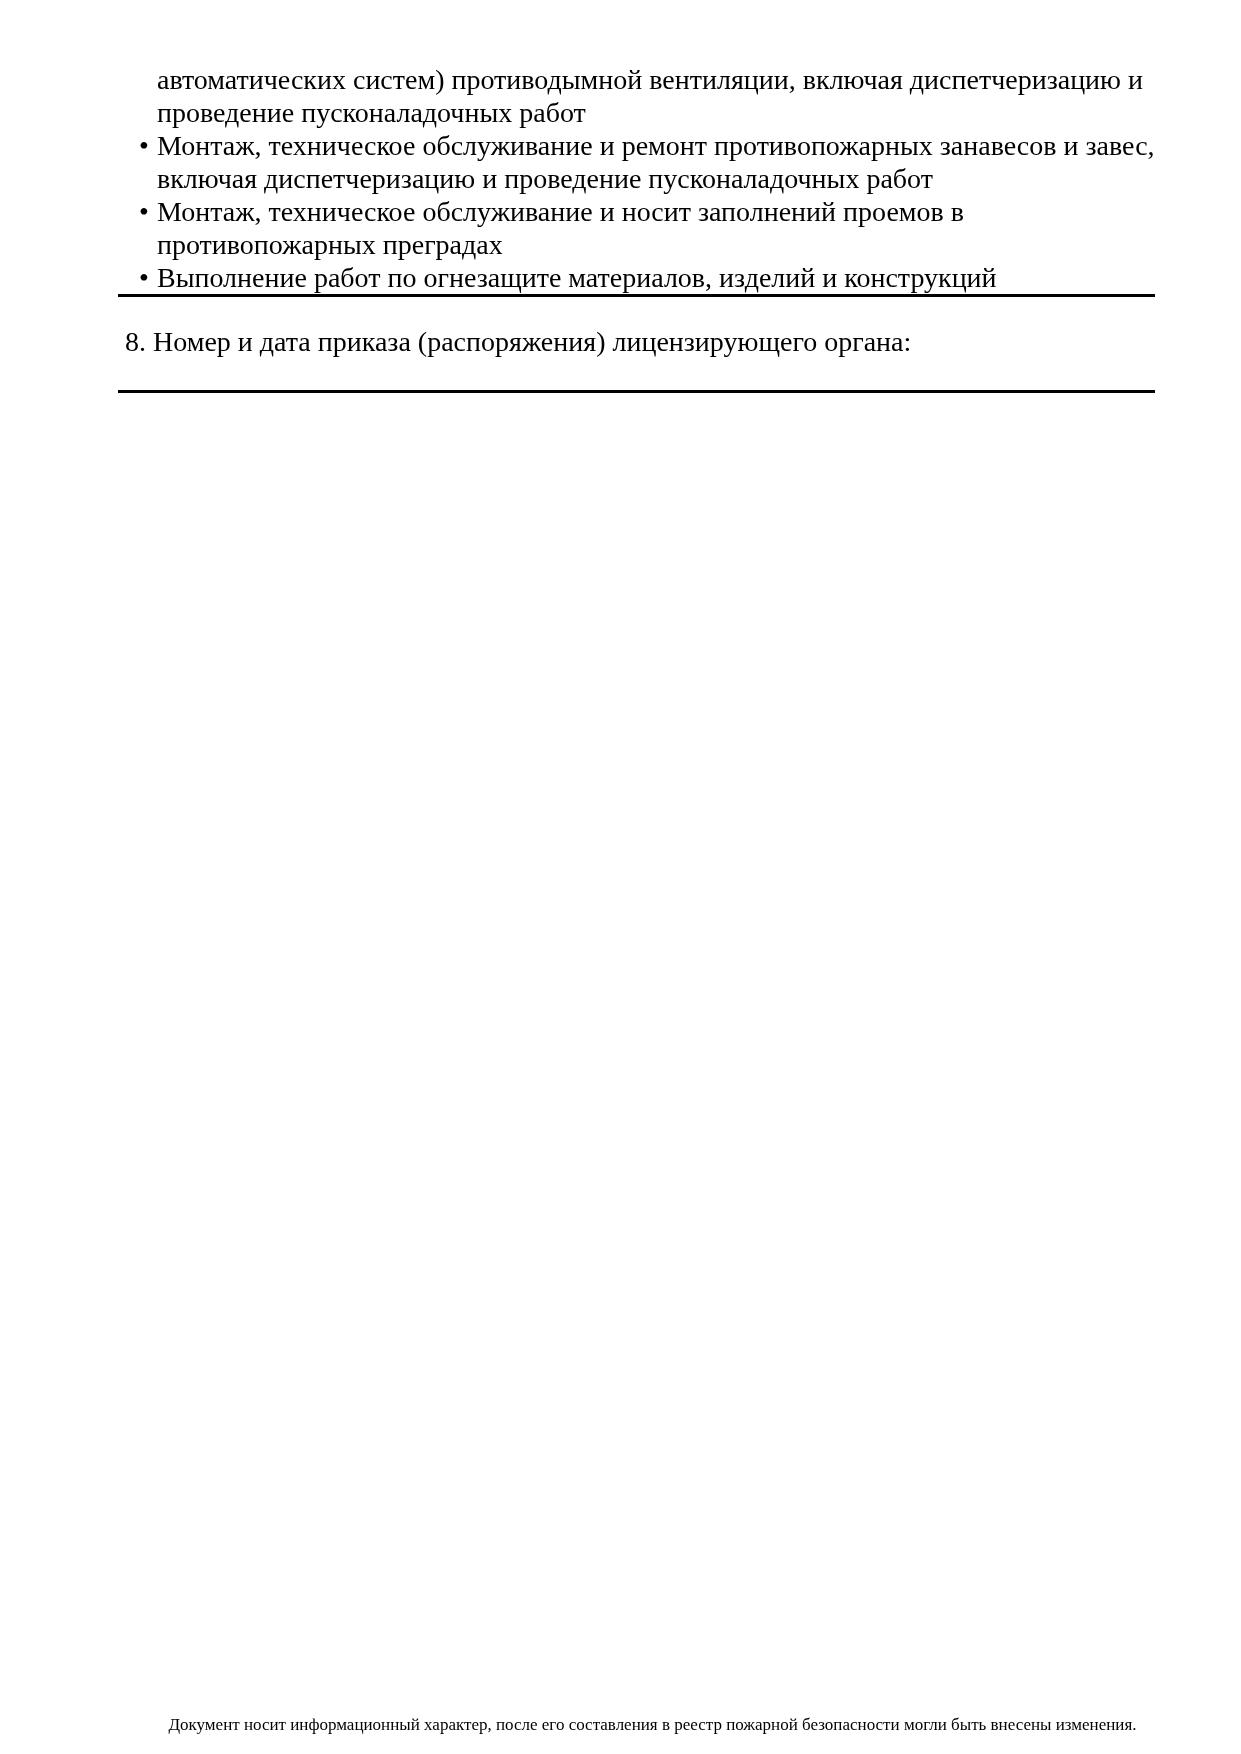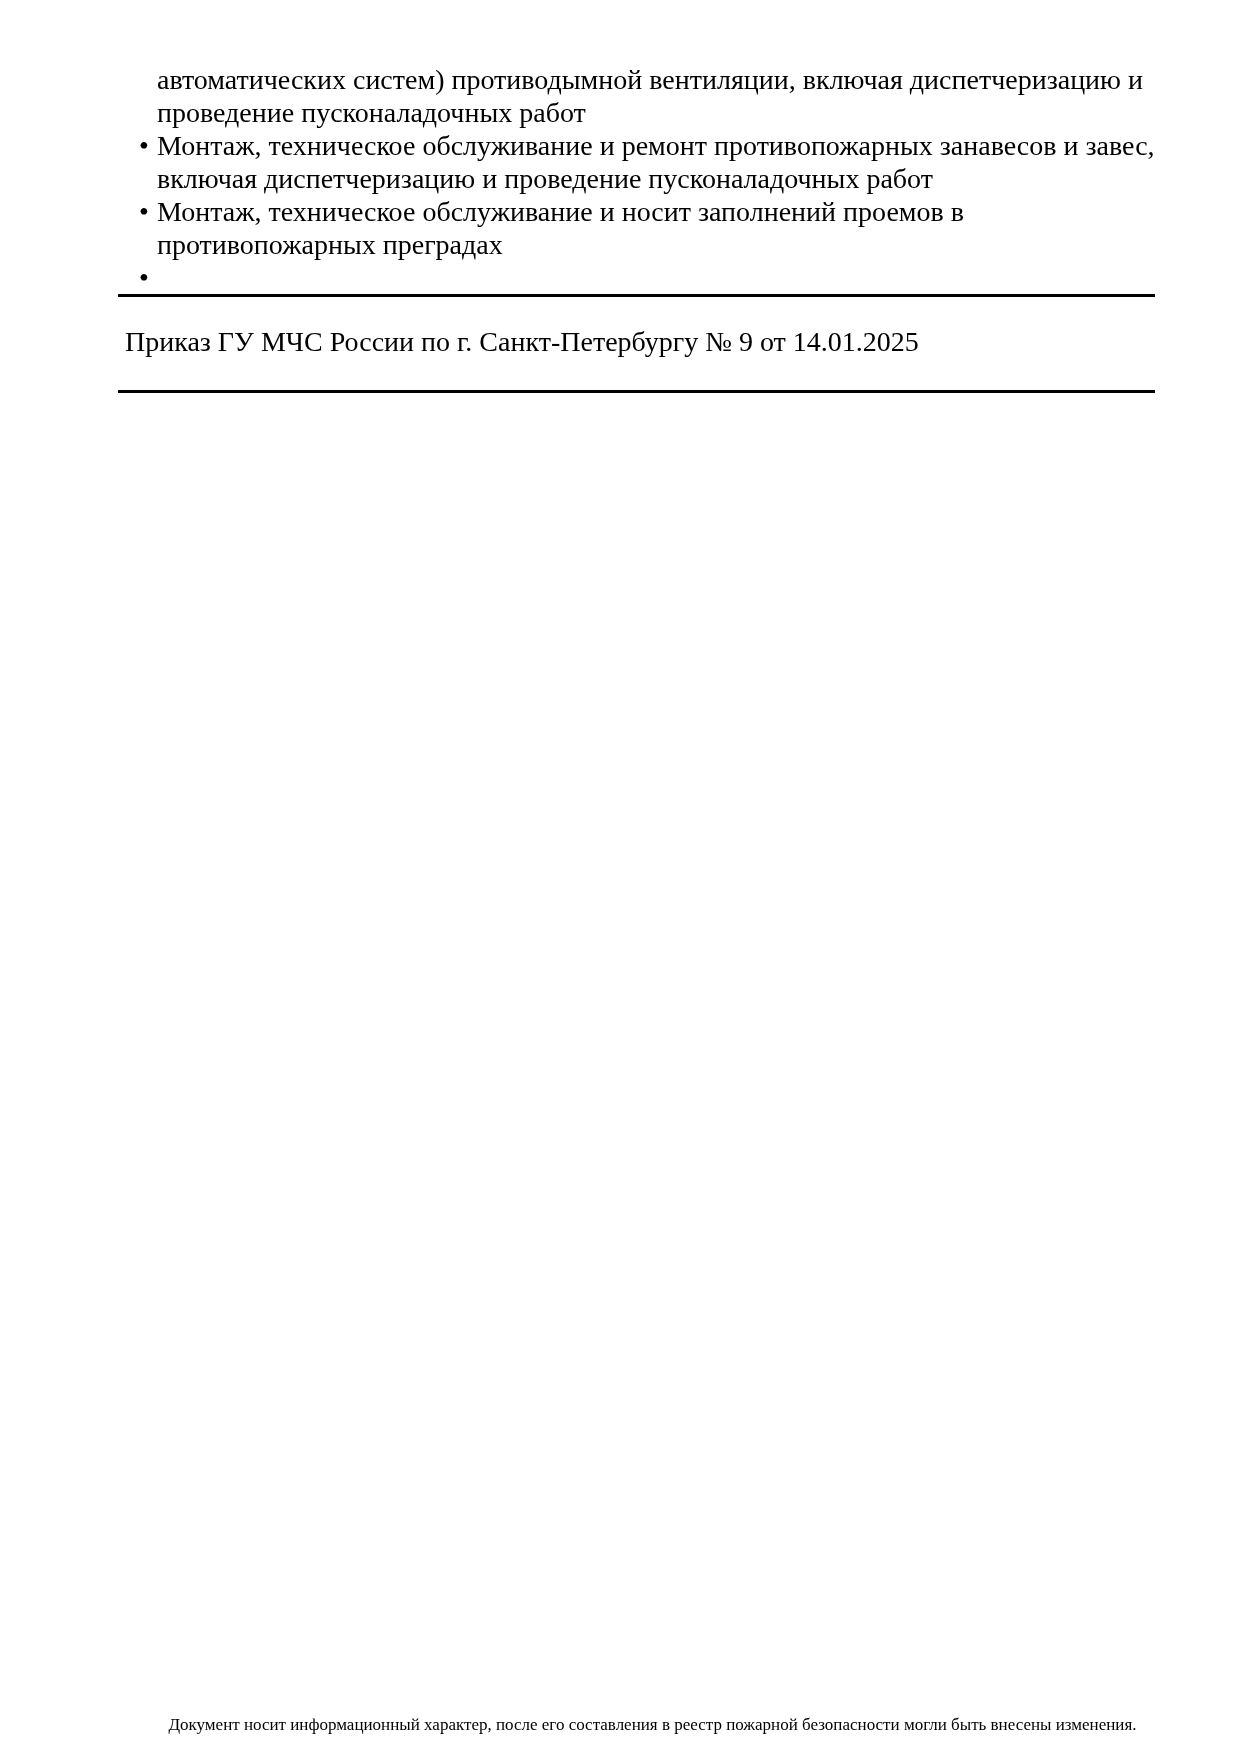--- a/index.html
+++ b/index.html
@@ -82,27 +82,28 @@
       <li>
         <span class="bullet">•</span>
         <span>Монтаж, техническое обслуживание и ремонт противопожарных занавесов и завес, включая диспетчеризацию и проведение пусконаладочных работ</span>
       </li>
       <li>
         <span class="bullet">•</span>
         <span>Монтаж, техническое обслуживание и носит заполнений проемов в противопожарных преградах</span>
       </li>
       <li>
         <span class="bullet">•</span>
+        <span>Выполнение работ по огнезащите материалов, изделий и конструкций</span>
       </li>
     </ul>
   </div>
 
   <div class="rule rule-1"></div>
 
   <div class="section8">
-    <div>Приказ ГУ МЧС России по г. Санкт-Петербургу № 9 от 14.01.2025</div>
+    <div>8. Номер и дата приказа (распоряжения) лицензирующего органа:</div>
   </div>
 
   <div class="rule rule-2"></div>
 
   <div class="footer-note">Документ носит информационный характер, после его составления в реестр пожарной безопасности могли быть внесены изменения.</div>
 
 </div>
 
 </body></html>

